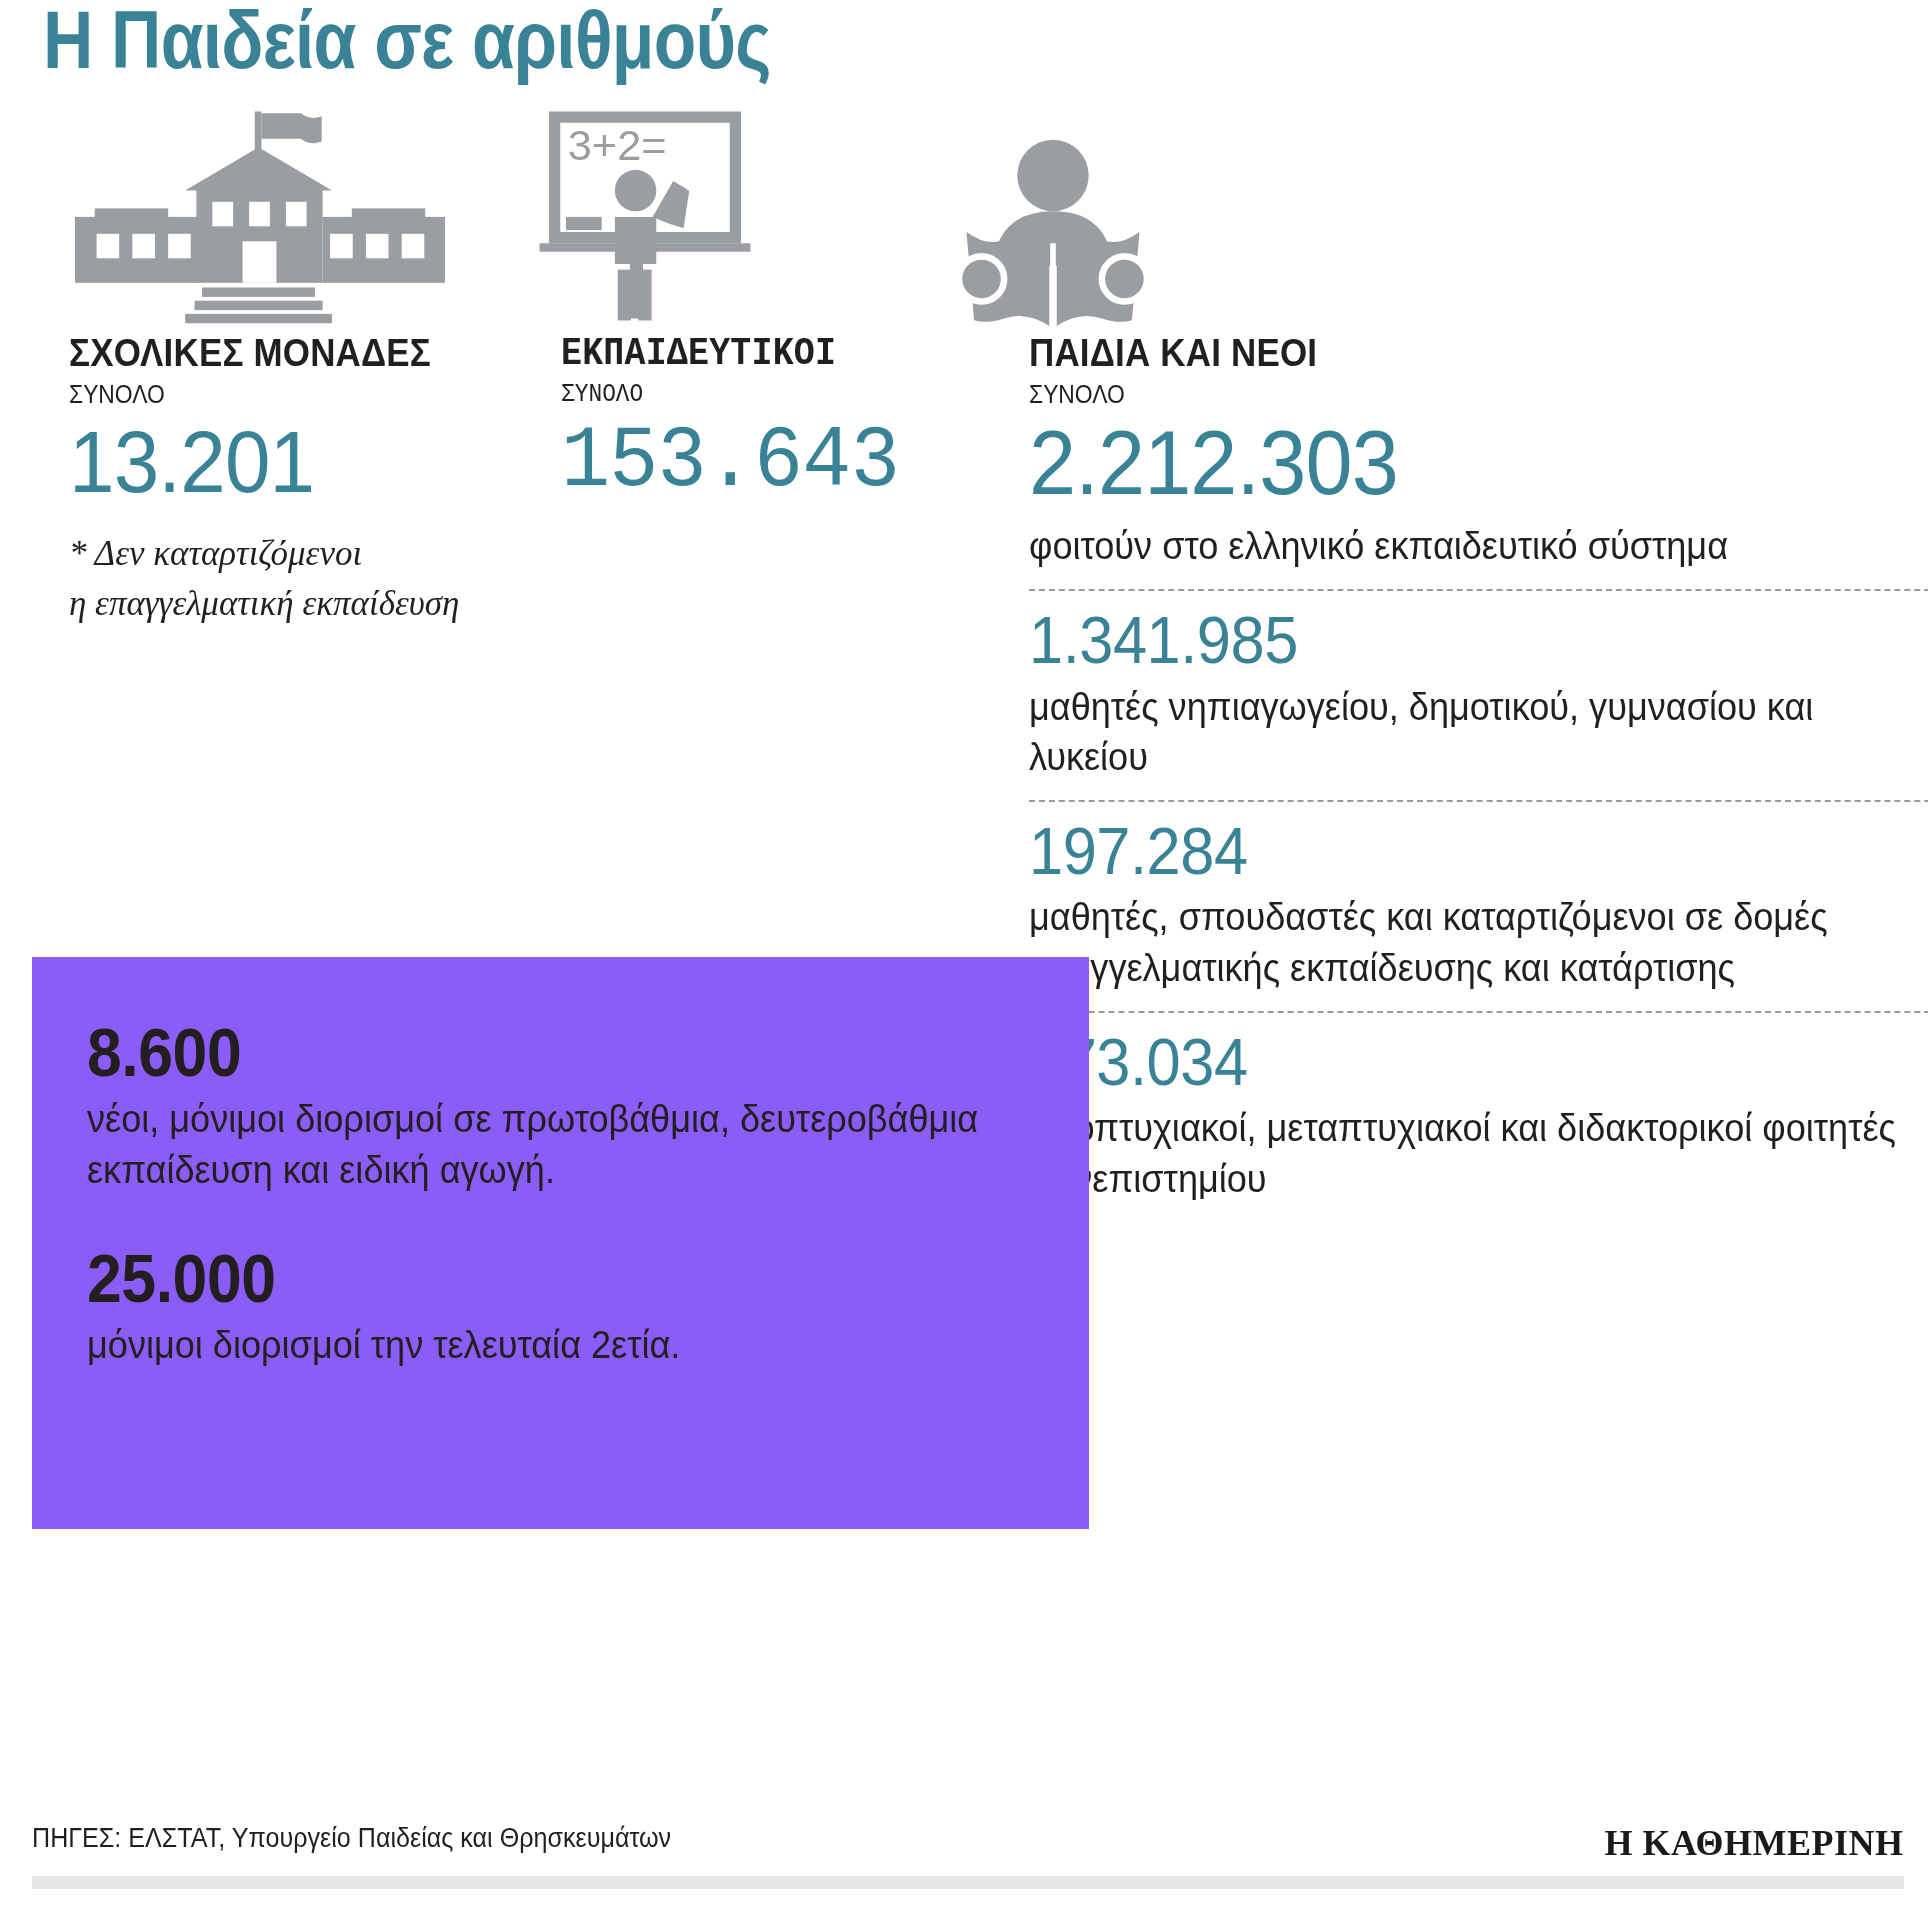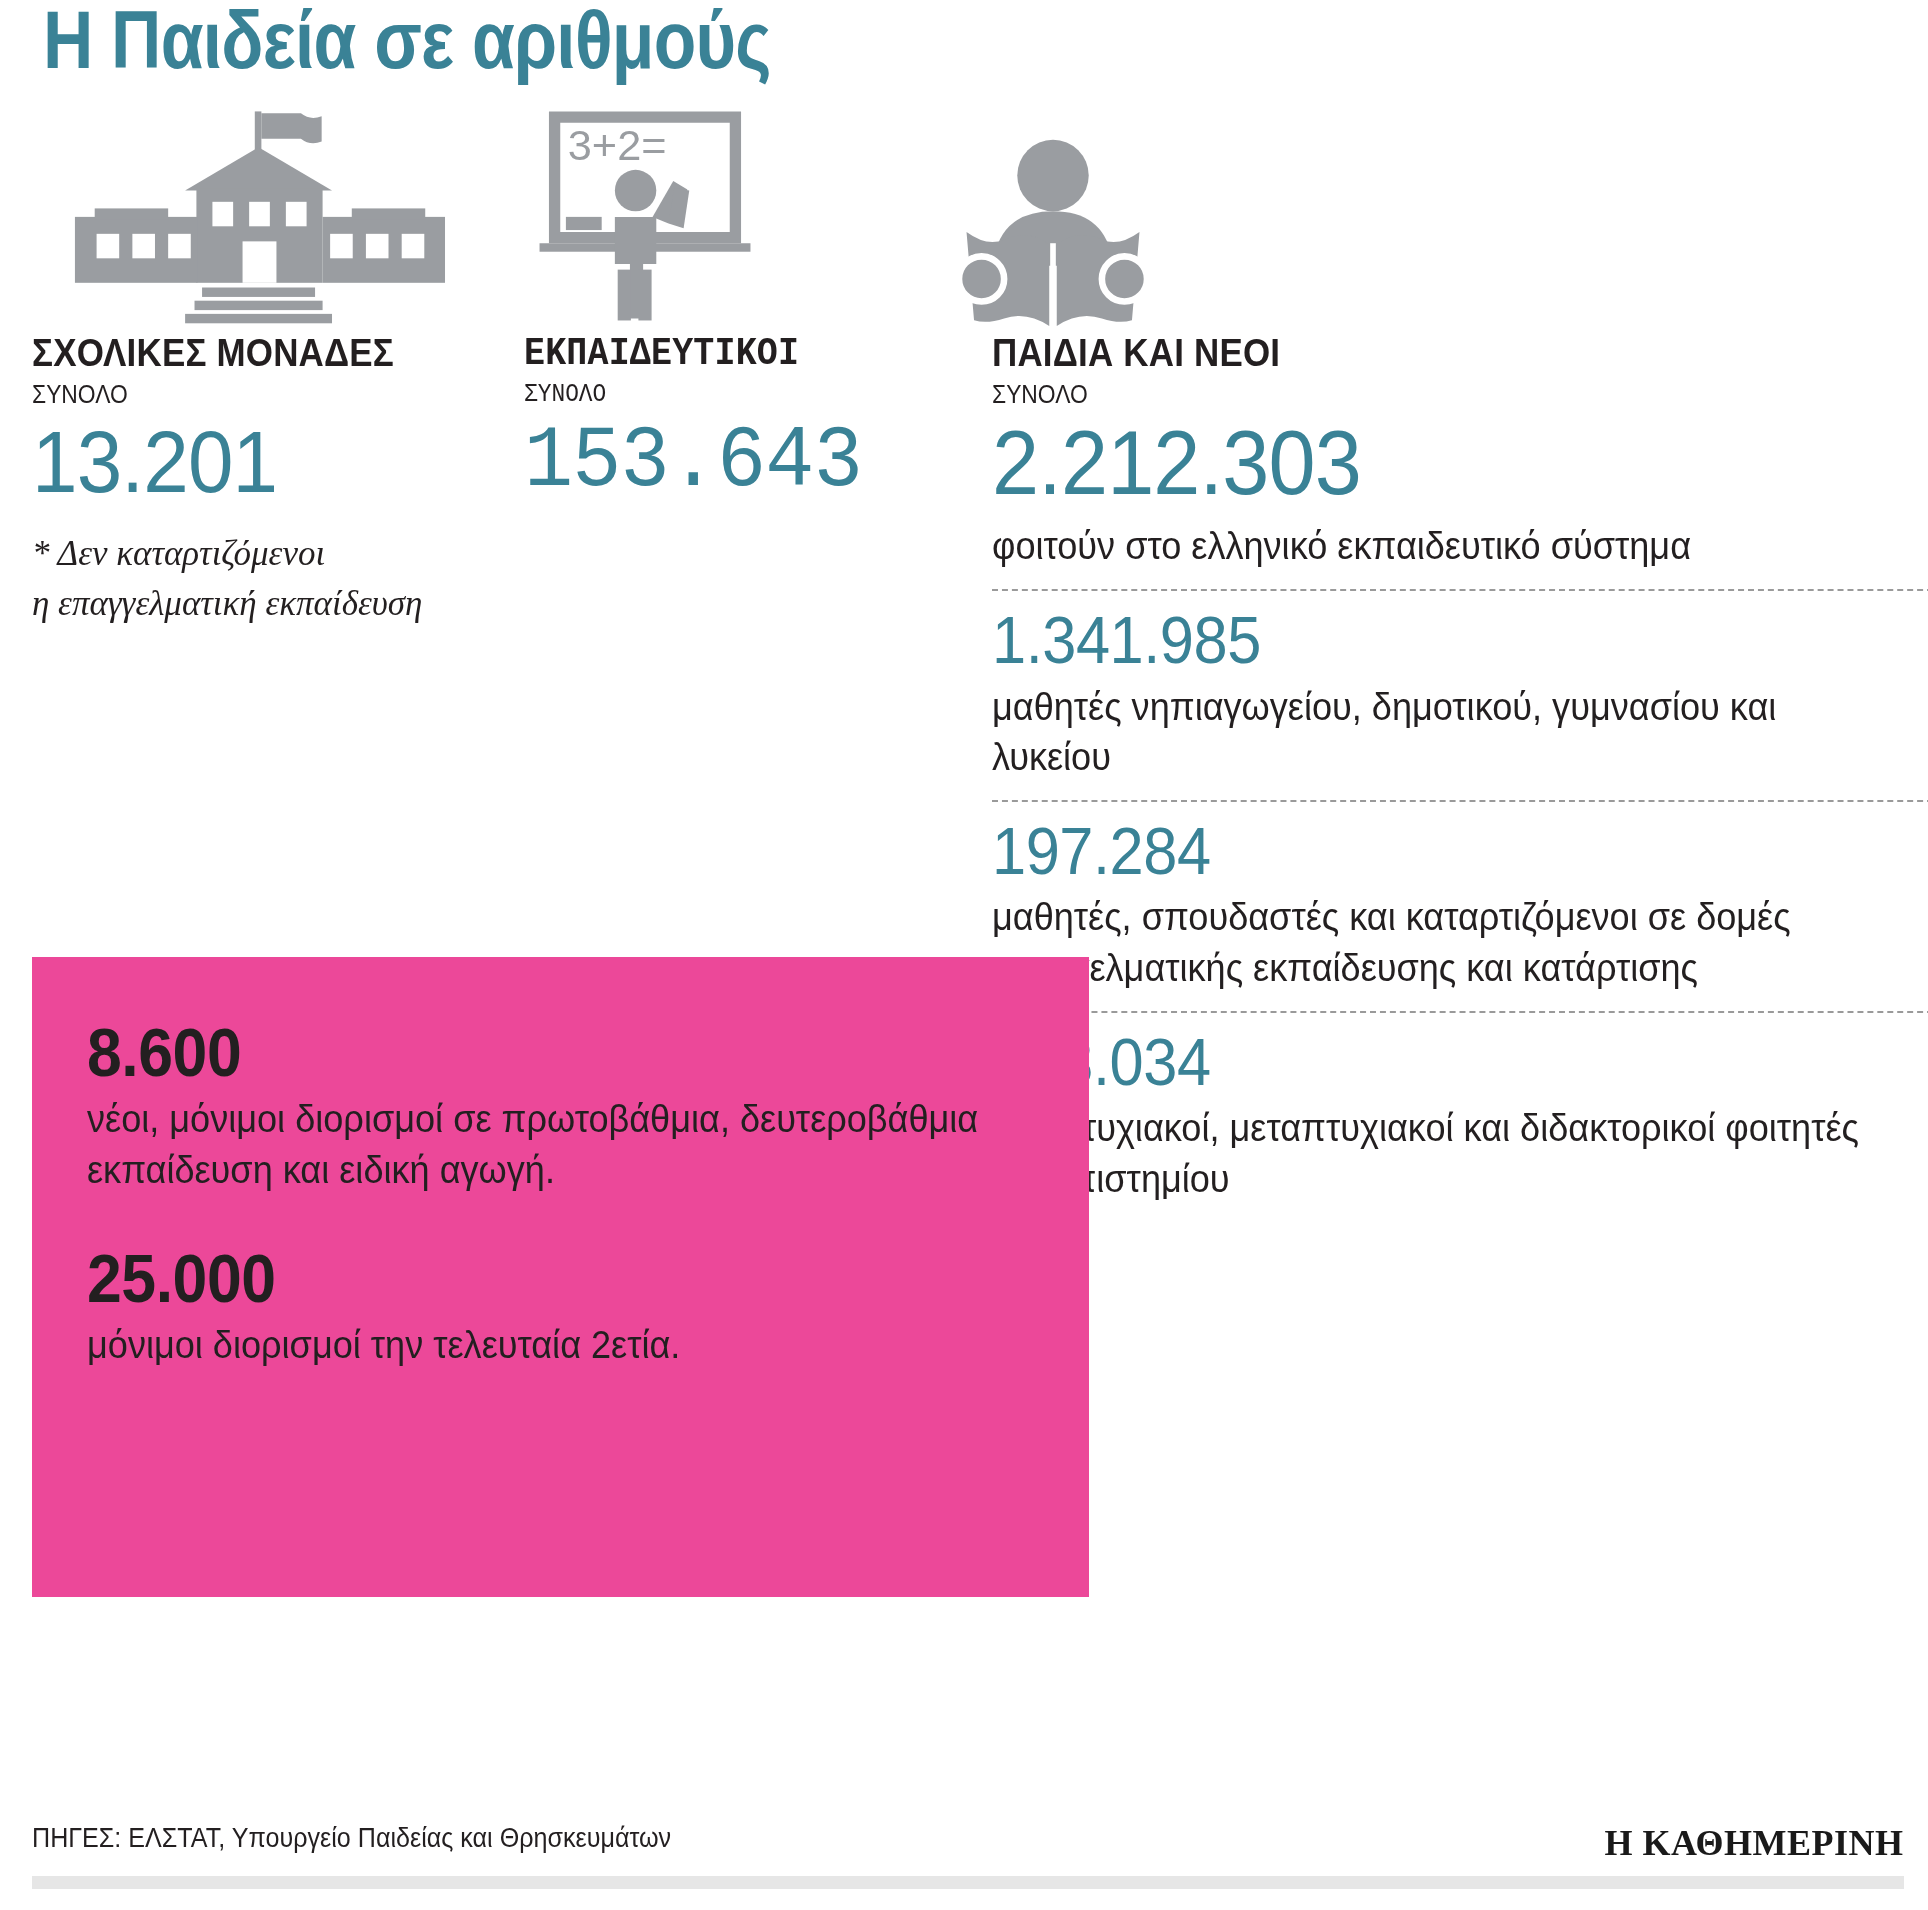--- a/index.html
+++ b/index.html
@@ -43,20 +43,21 @@
   }
   .icon-school  { left: 38px;  top: 102px; width: 443px; height: 226px; }
   .icon-teacher { left: 532px; top: 102px; width: 226px; height: 226px; text-align: right; }
   .icon-reader  { left: 959px;top: 132px; width: 188px; height: 198px; }
 
   .icon-box svg { display: block; width: 100%; height: 100%; }
 
   
   .col {
     position: absolute;
+    margin-left: 37px;
   }
   .col-1 { left: 32px;   top: 334px; width: 471px; }
   .col-2 { left: 524px;  top: 334px; width: 414px; font-family: Liberation Mono, monospace; }
   .col-3 { left: 992px; top: 334px; width: 951px; }
 
   .cat-title {
     font-size: 38px;
     font-weight: bold;
     letter-spacing: 0.2px;
     color: #231f20;
@@ -99,22 +100,22 @@
     color: #231f20;
     margin-top: 17px;
   }
 
   
   .panel {
     position: absolute;
     left: 32px;
     top: 957px;
     width: 1057px;
-    height: 640px;
-    background: #ec4899;
+    height: 572px;
+    background: #8b5cf6;
   }
   .panel-inner {
     padding: 60px 0 0 55px;
   }
   .panel-number {
     font-size: 68px;
     font-weight: bold;
     color: #231f20;
     letter-spacing: -0.5px;
     transform: scaleX(0.92);

